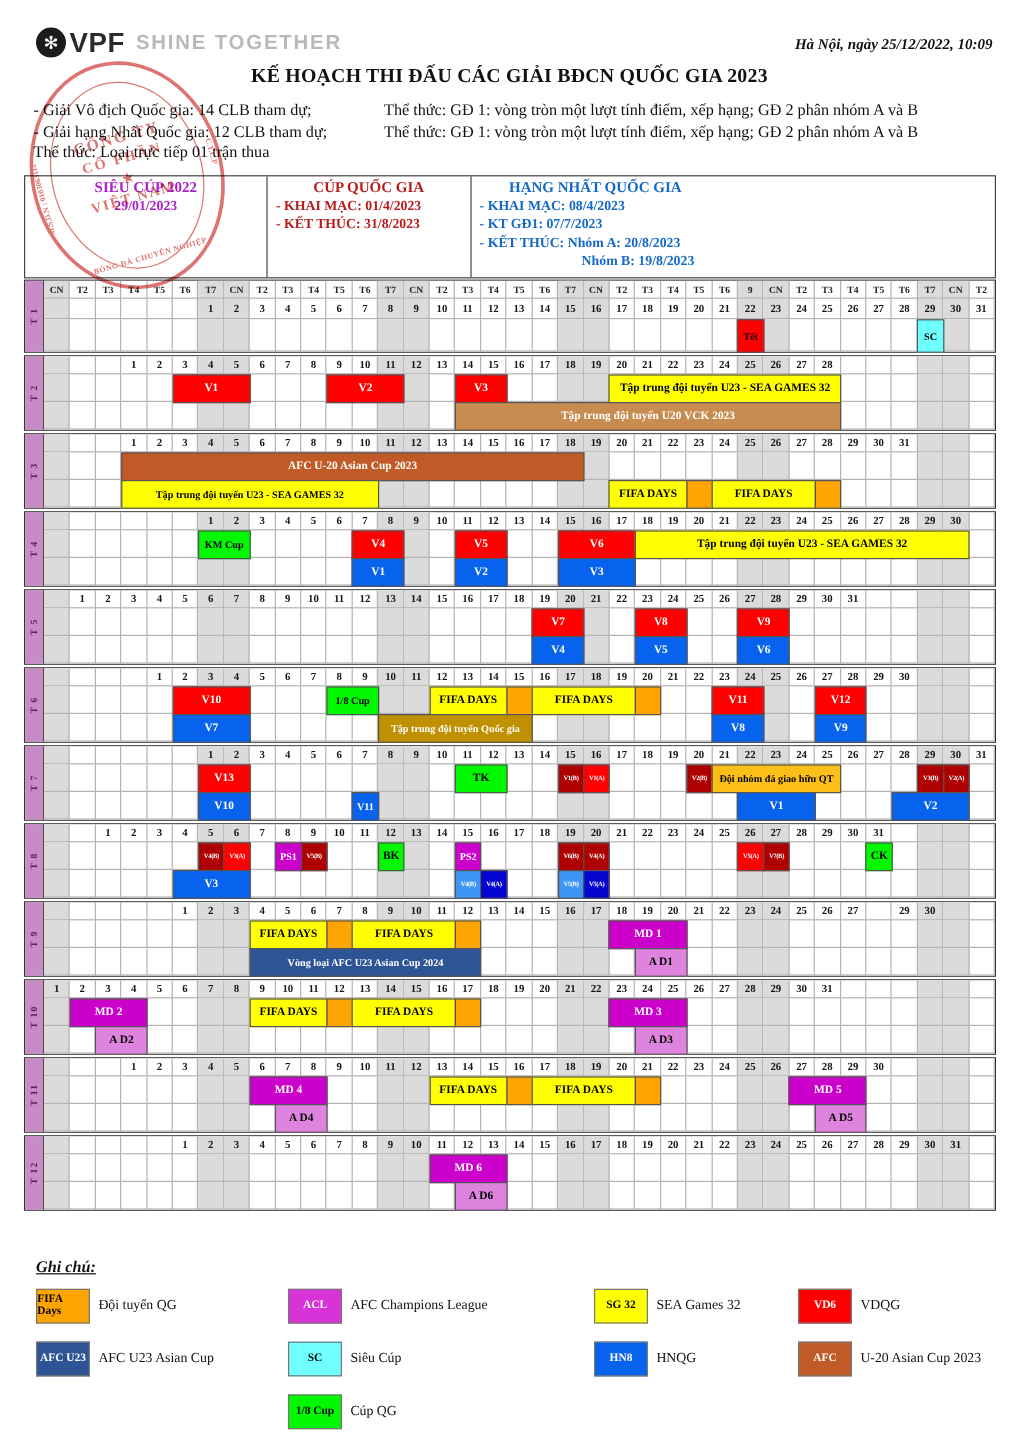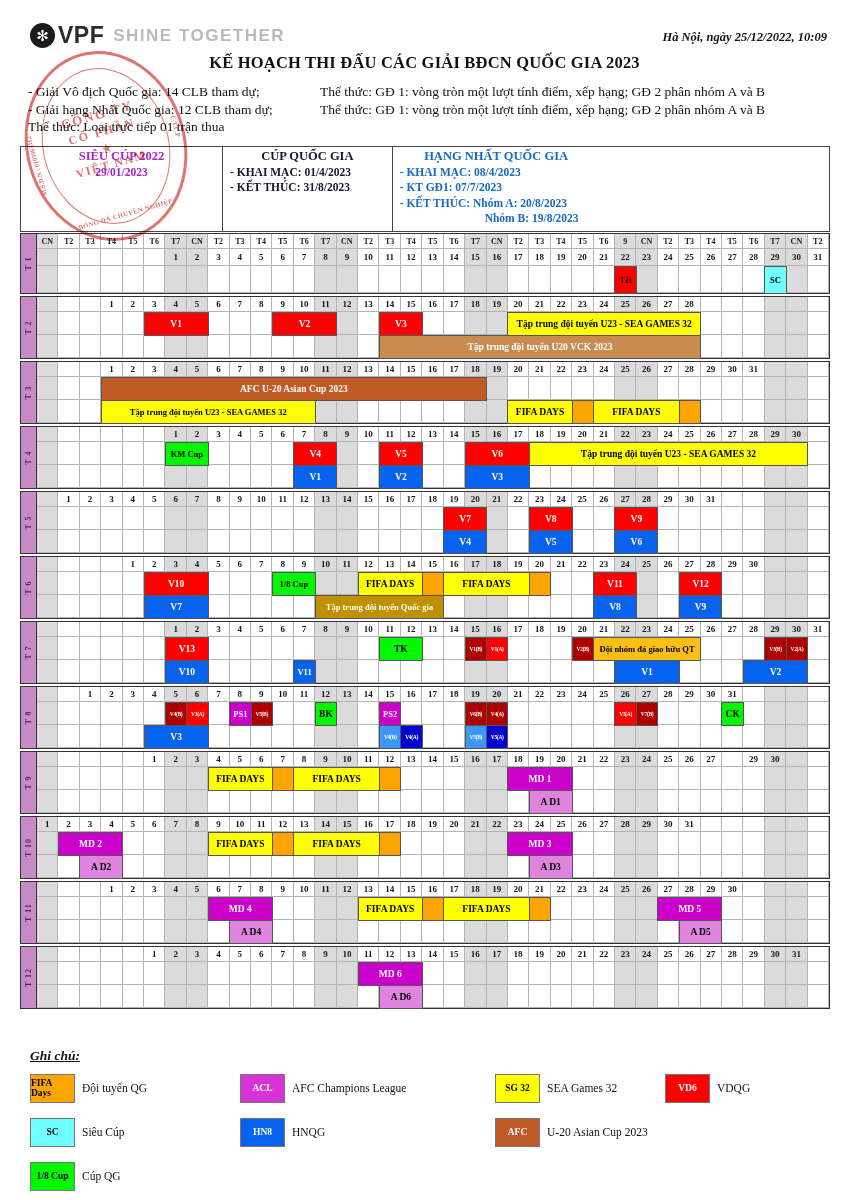--- a/index.html
+++ b/index.html
@@ -88,21 +88,21 @@
   <div class="intro-row">
     <span class="intro-right">Thể thức: Loại trực tiếp 01 trận thua</span>
   </div>
 </div>
 
 <div class="tourn" id="tourn">
     <div class="tbox" style="width: 25%; color: rgb(170, 34, 204);">
       <div class="tt">SIÊU CÚP 2022</div>
       <div class="tc">29/01/2023</div>
     </div>
-    <div class="tbox" style="width: 21%; color: #0f172a;">
+    <div class="tbox" style="width: 21%; color: #b91c1c;">
       <div class="tt">CÚP QUỐC GIA</div>
       <div class="tl">- KHAI MẠC: 01/4/2023</div>
       <div class="tl">- KẾT THÚC: 31/8/2023</div>
     </div>
     <div class="tbox" style="width: 25.6%; color: rgb(21, 105, 199);">
       <div class="tt">HẠNG NHẤT QUỐC GIA</div>
       <div class="tl">- KHAI MẠC: 08/4/2023</div>
       <div class="tl">- KT GĐ1: 07/7/2023</div>
       <div class="tl">- KẾT THÚC:  Nhóm A: 20/8/2023</div>
       <div class="ti">Nhóm B: 19/8/2023</div>
@@ -1235,20 +1235,21 @@
         <div class="cell" style="grid-area: 3 / 33;"></div>
         <div class="cell" style="grid-area: 3 / 34;"></div>
         <div class="cell we" style="grid-area: 3 / 35;"></div>
         <div class="cell we" style="grid-area: 3 / 36;"></div>
         <div class="cell" style="grid-area: 3 / 37;"></div>
         <div class="bar f9" style="grid-area: 2 / 9 / auto / span 3; background: rgb(255, 255, 1); color: rgb(0, 0, 0);">FIFA DAYS</div>
         <div class="bar f9" style="grid-area: 2 / 12 / auto / span 1; background: rgb(255, 165, 1); color: rgb(0, 0, 0);"></div>
         <div class="bar f9" style="grid-area: 2 / 13 / auto / span 4; background: rgb(255, 255, 1); color: rgb(0, 0, 0);">FIFA DAYS</div>
         <div class="bar f9" style="grid-area: 2 / 17 / auto / span 1; background: rgb(255, 165, 1); color: rgb(0, 0, 0);"></div>
         <div class="bar f9" style="grid-area: 2 / 23 / auto / span 3; background: rgb(203, 1, 203); color: rgb(255, 255, 255);">MD 1</div>
+        <div class="bar f8" style="grid-area: 3 / 9 / auto / span 9; background: rgb(46, 84, 150); color: rgb(255, 255, 255);">Vòng loại AFC U23 Asian Cup 2024</div>
         <div class="bar f9" style="grid-area: 3 / 24 / auto / span 2; background: rgb(222, 132, 222); color: rgb(0, 0, 0);">A D1</div>
       </div>
     </div>
     <div class="mb">
       <div class="mlabel">
         <span>T 10</span>
       </div>
       <div class="mgrid" style="grid-template-rows: 15px 23px 23px;">
         <div class="cell we" style="grid-area: 1 / 1;">1</div>
         <div class="cell" style="grid-area: 1 / 2;">2</div>
@@ -1632,20 +1633,24 @@
       </div>
       <div class="leg-item">
         <div class="leg-swatch" style="background: rgb(255, 255, 1); color: rgb(0, 0, 0);">SG 32</div>
         <div class="leg-label">SEA Games 32</div>
       </div>
       <div class="leg-item">
         <div class="leg-swatch" style="background: rgb(254, 0, 0); color: rgb(255, 255, 255);">VD6</div>
         <div class="leg-label">VDQG</div>
       </div>
       <div class="leg-item">
+        <div class="leg-swatch" style="background: rgb(46, 84, 150); color: rgb(255, 255, 255);">AFC U23</div>
+        <div class="leg-label">AFC U23 Asian Cup</div>
+      </div>
+      <div class="leg-item">
         <div class="leg-swatch" style="background: rgb(112, 255, 255); color: rgb(0, 0, 0);">SC</div>
         <div class="leg-label">Siêu Cúp</div>
       </div>
       <div class="leg-item">
         <div class="leg-swatch" style="background: rgb(7, 99, 238); color: rgb(255, 255, 255);">HN8</div>
         <div class="leg-label">HNQG</div>
       </div>
       <div class="leg-item">
         <div class="leg-swatch" style="background: rgb(192, 91, 39); color: rgb(255, 255, 255);">AFC</div>
         <div class="leg-label">U-20 Asian Cup 2023</div>

